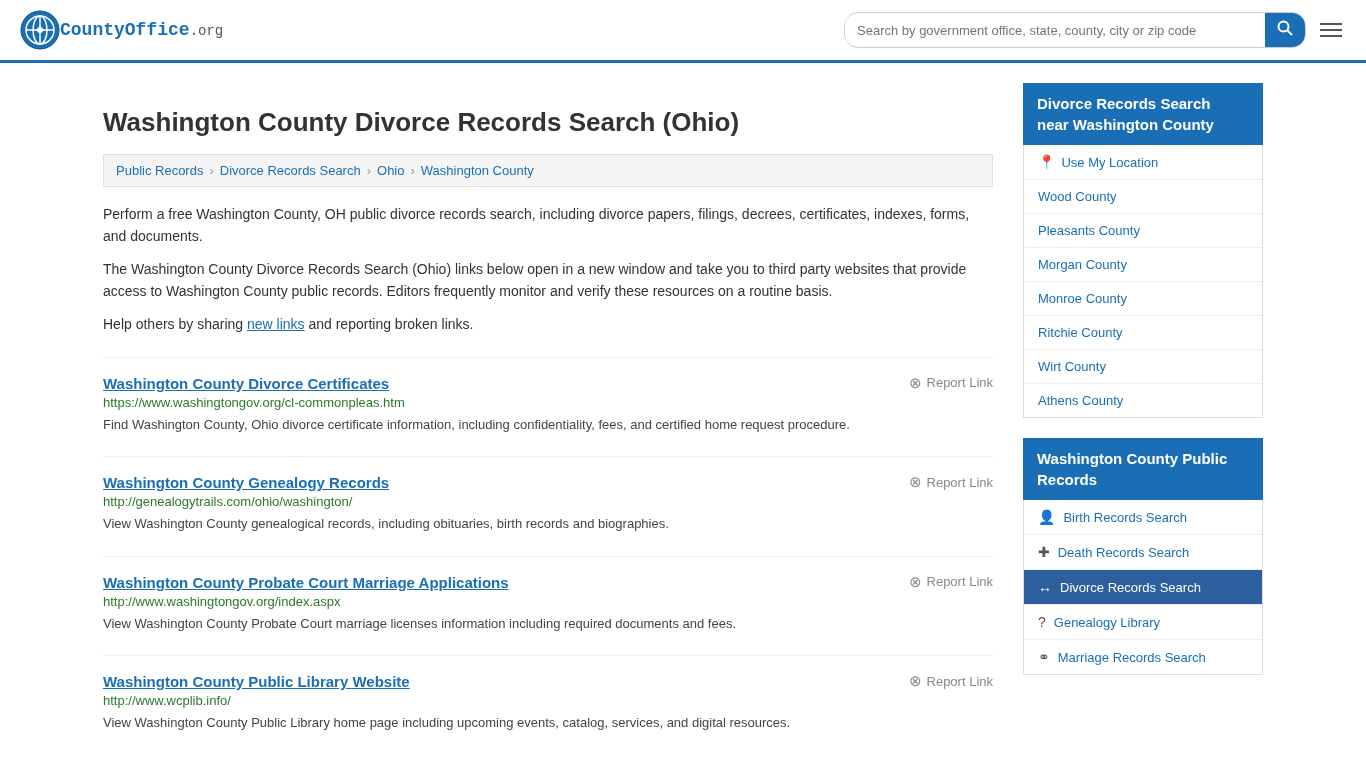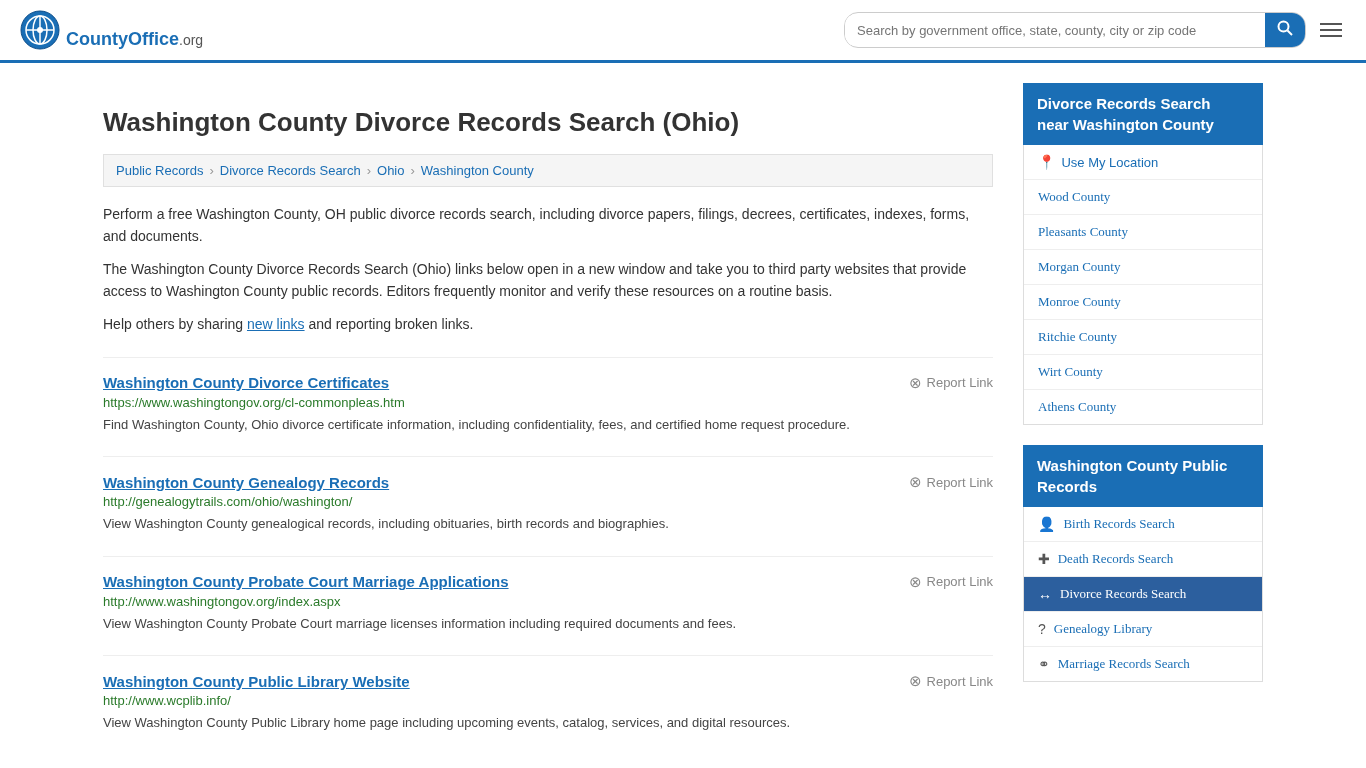--- a/index.html
+++ b/index.html
@@ -9,22 +9,22 @@
     .header {
       background: #fff;
       border-bottom: 3px solid #1a6eb5;
       padding: 10px 20px;
       display: flex;
       align-items: center;
       justify-content: space-between;
     }
     .logo-area {
       display: flex;
-      align-items: flex-end;
-      gap: 6px;
+      align-items: center;
+      font-family: Liberation Mono, monospace;
     }
     .logo-icon {
       width: 40px;
       height: 40px;
     }
     .header-right {
       display: flex;
       align-items: center;
       gap: 10px;
     }
@@ -127,21 +127,21 @@
 
     
     .result-item {
       margin-top: 22px;
       border-top: 1px solid #eee;
       padding-top: 16px;
     }
     .result-title-row {
       display: flex;
       justify-content: space-between;
-      align-items: center;
+      align-items: flex-end;
     }
     .result-title {
       font-size: 15px;
       font-weight: bold;
       color: #1a6eb5;
       text-decoration: underline;
       cursor: pointer;
     }
     .report-link {
       display: flex;
@@ -192,21 +192,20 @@
       display: flex;
       align-items: center;
       gap: 8px;
       cursor: pointer;
       font-size: 13px;
     }
     .sidebar-list-item:last-child { border-bottom: none; align-items: center; }
     .sidebar-list-item a {
       color: #1a6eb5;
       text-decoration: none;
-      font-family: Liberation Serif, serif;
     }
     .sidebar-list-item.active {
       background: #2c5f9e;
     }
     .sidebar-list-item.active a,
     .sidebar-list-item.active span {
       color: #fff;
     }
     .sidebar-icon {
       font-size: 14px;

